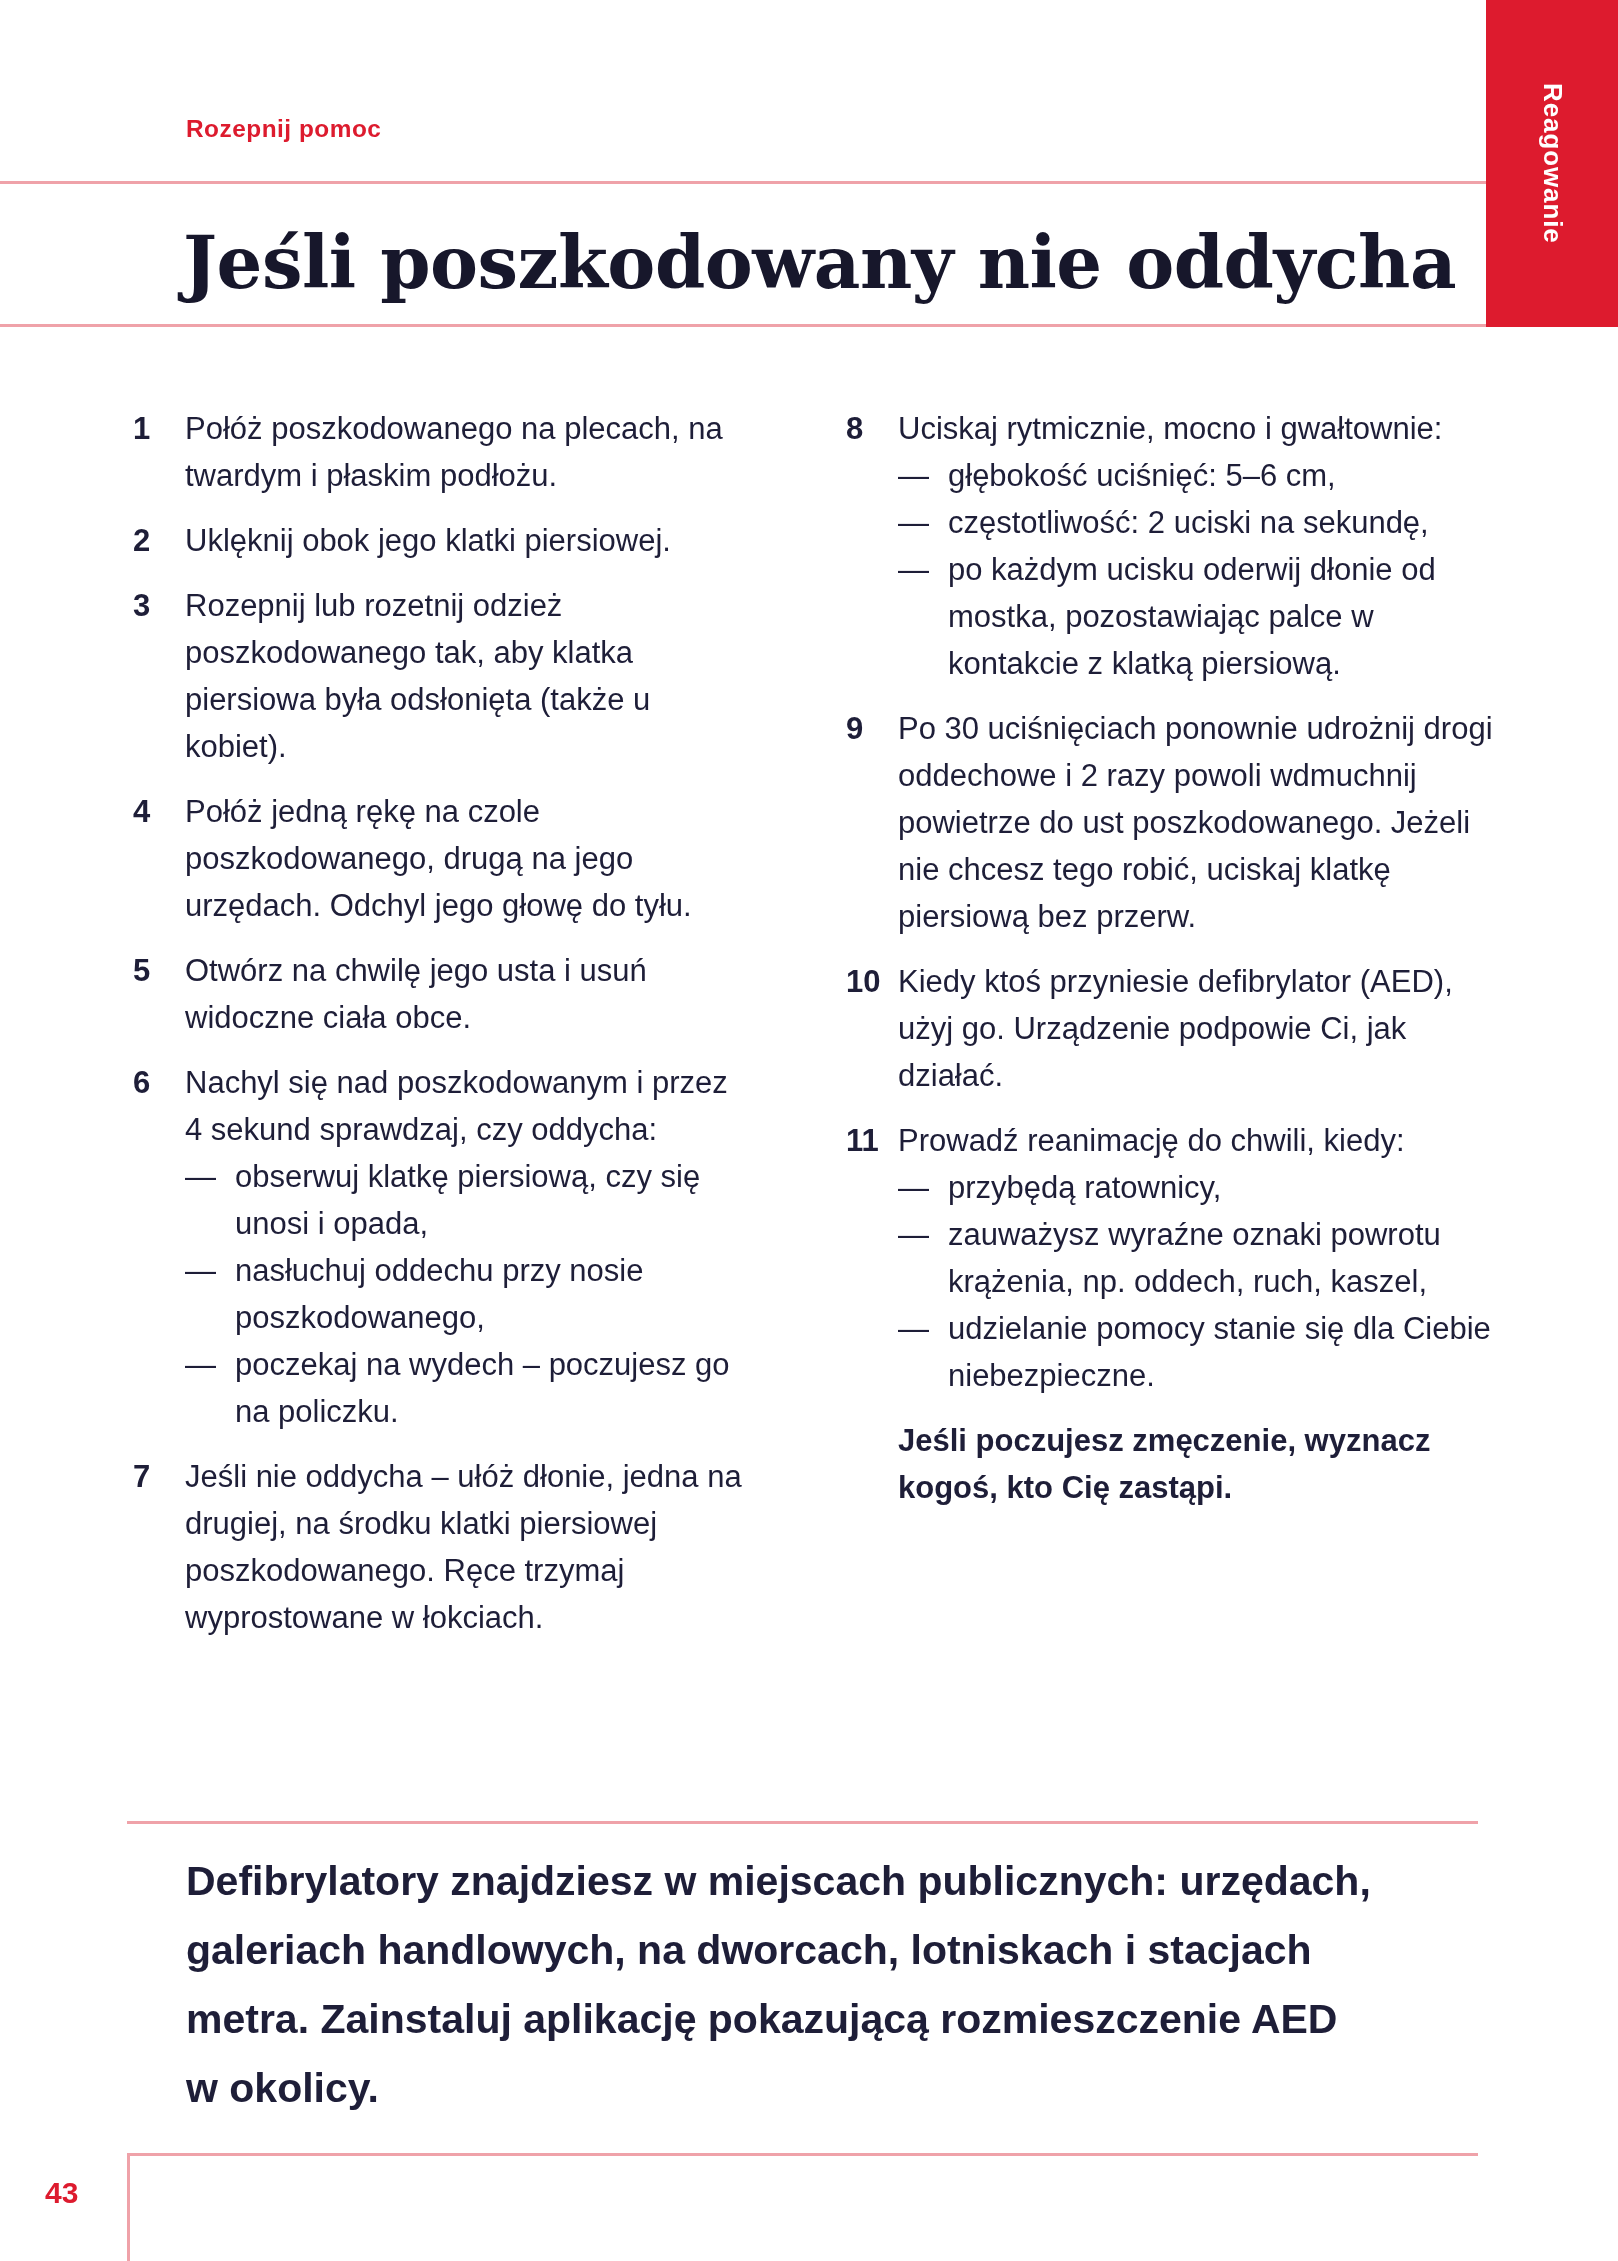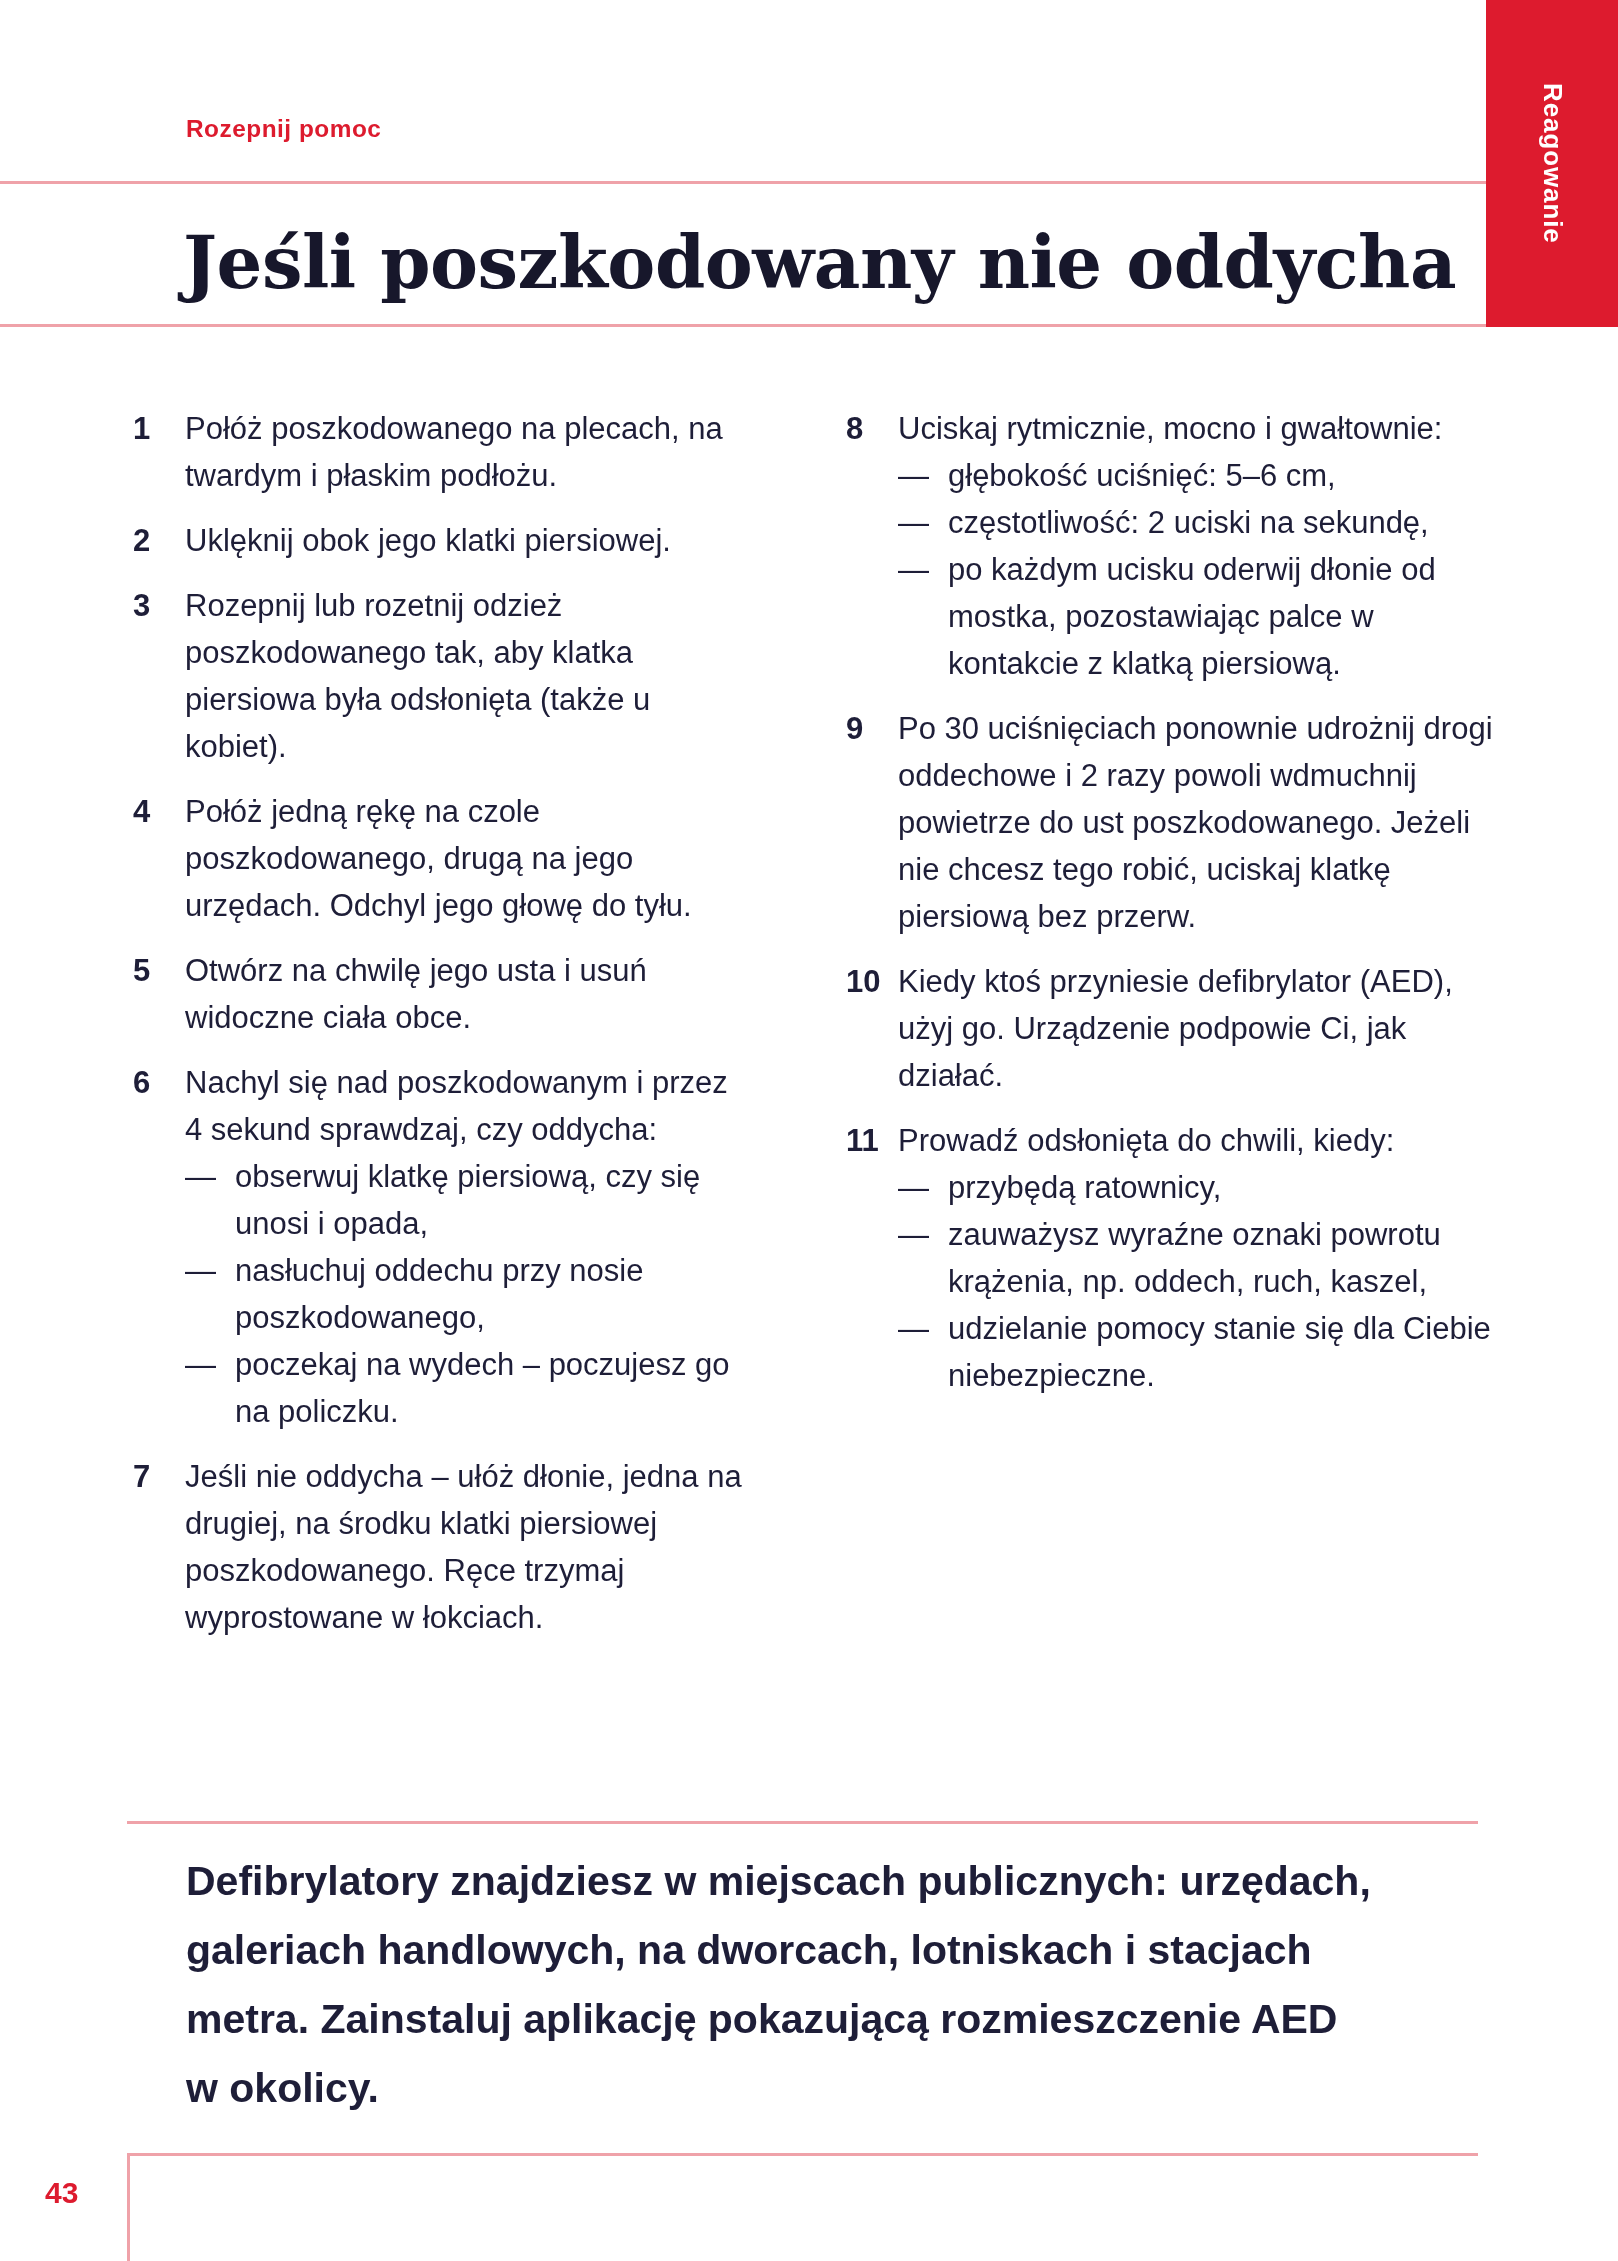--- a/index.html
+++ b/index.html
@@ -199,33 +199,39 @@
         </div>
         <div class="step">
           <div class="step-num">10</div>
           <div class="step-body">
             <div class="step-text">Kiedy ktoś przyniesie defibrylator (AED), użyj go. Urządzenie podpowie Ci, jak działać.</div>
           </div>
         </div>
         <div class="step">
           <div class="step-num">11</div>
           <div class="step-body">
-            <div class="step-text">Prowadź odsłonięta do chwili, kiedy:</div>
+            <div class="step-text">Prowadź reanimację do chwili, kiedy:</div>
             <div class="sub">
               <span class="dash">—</span>
               <span class="sub-text">przybędą ratownicy,</span>
             </div>
             <div class="sub">
               <span class="dash">—</span>
               <span class="sub-text">zauważysz wyraźne oznaki powrotu krążenia, np. oddech, ruch, kaszel,</span>
             </div>
             <div class="sub">
               <span class="dash">—</span>
               <span class="sub-text">udzielanie pomocy stanie się dla Ciebie niebezpieczne.</span>
             </div>
+          </div>
+        </div>
+        <div class="step bold-note">
+          <div class="step-num"></div>
+          <div class="step-body">
+            <div class="step-text">Jeśli poczujesz zmęczenie, wyznacz kogoś, kto Cię zastąpi.</div>
           </div>
         </div>
       </div>
   </main>
 
   <div class="rule footer-rule-top"></div>
   <p class="footer-text">Defibrylatory znajdziesz w miejscach publicznych: urzędach, galeriach handlowych, na dworcach, lotniskach i stacjach metra. Zainstaluj aplikację pokazującą rozmieszczenie AED w okolicy.</p>
   <div class="rule footer-rule-bottom"></div>
 
   <div class="page-number">43</div>

